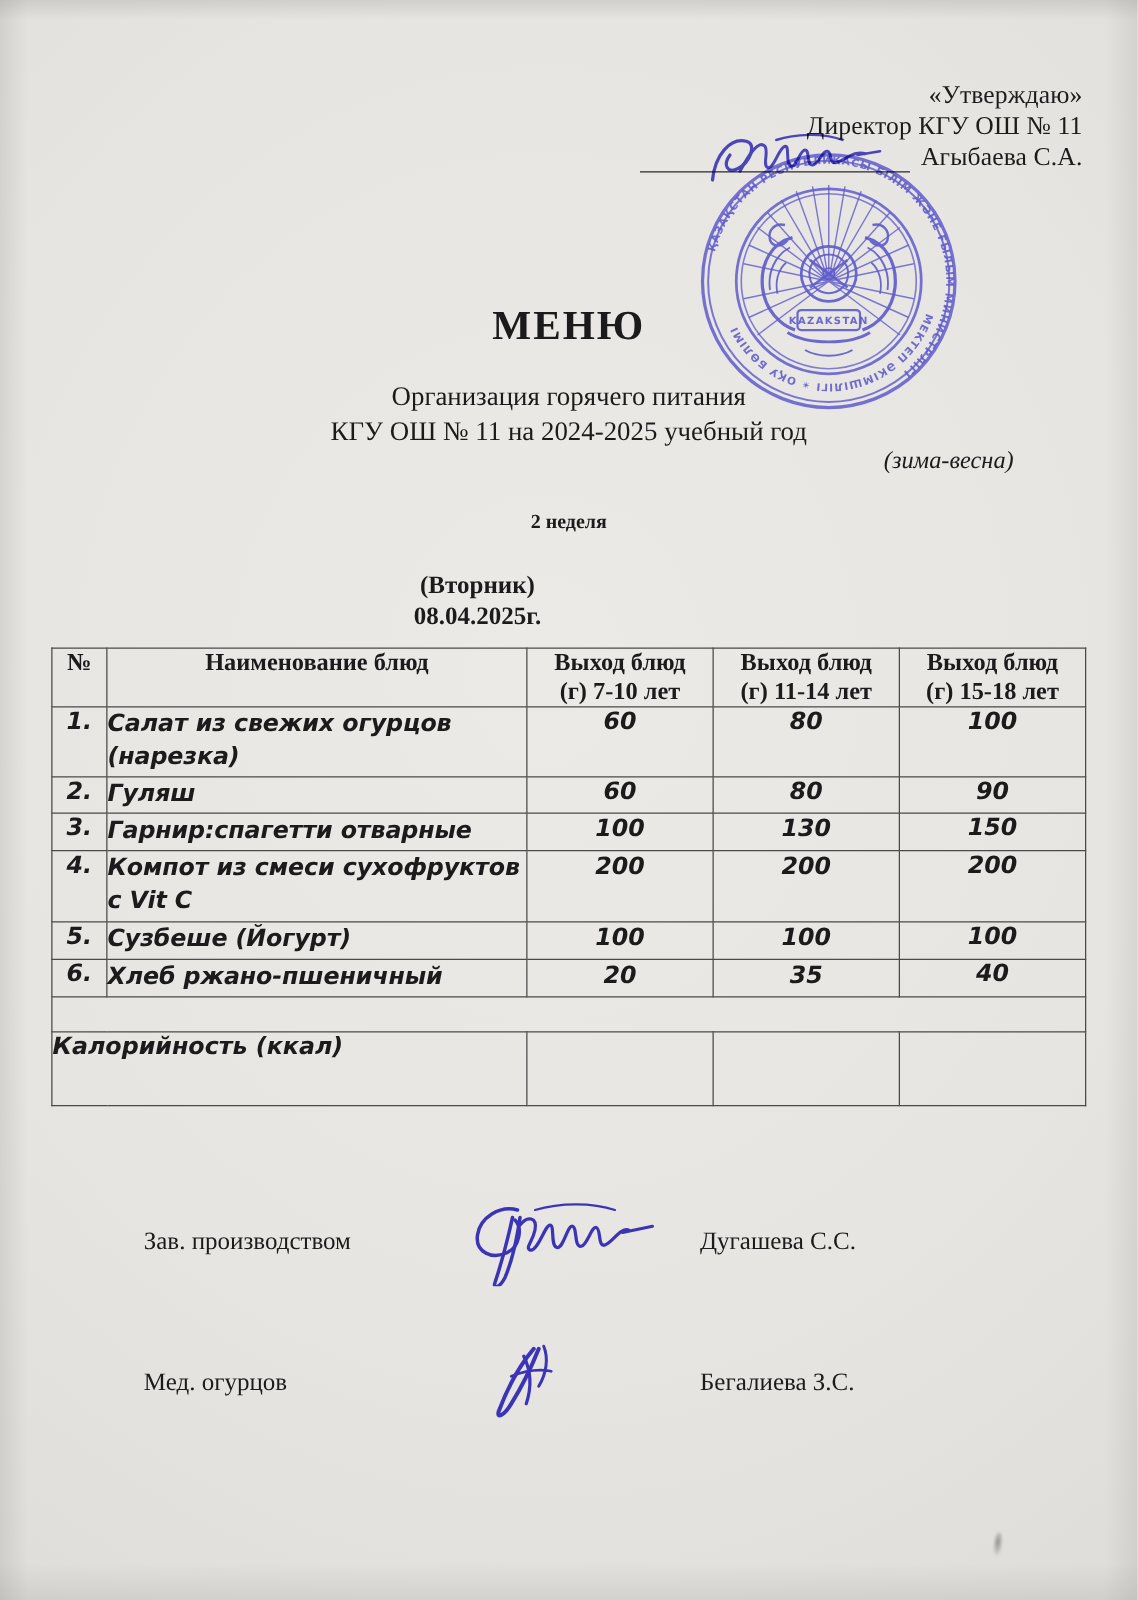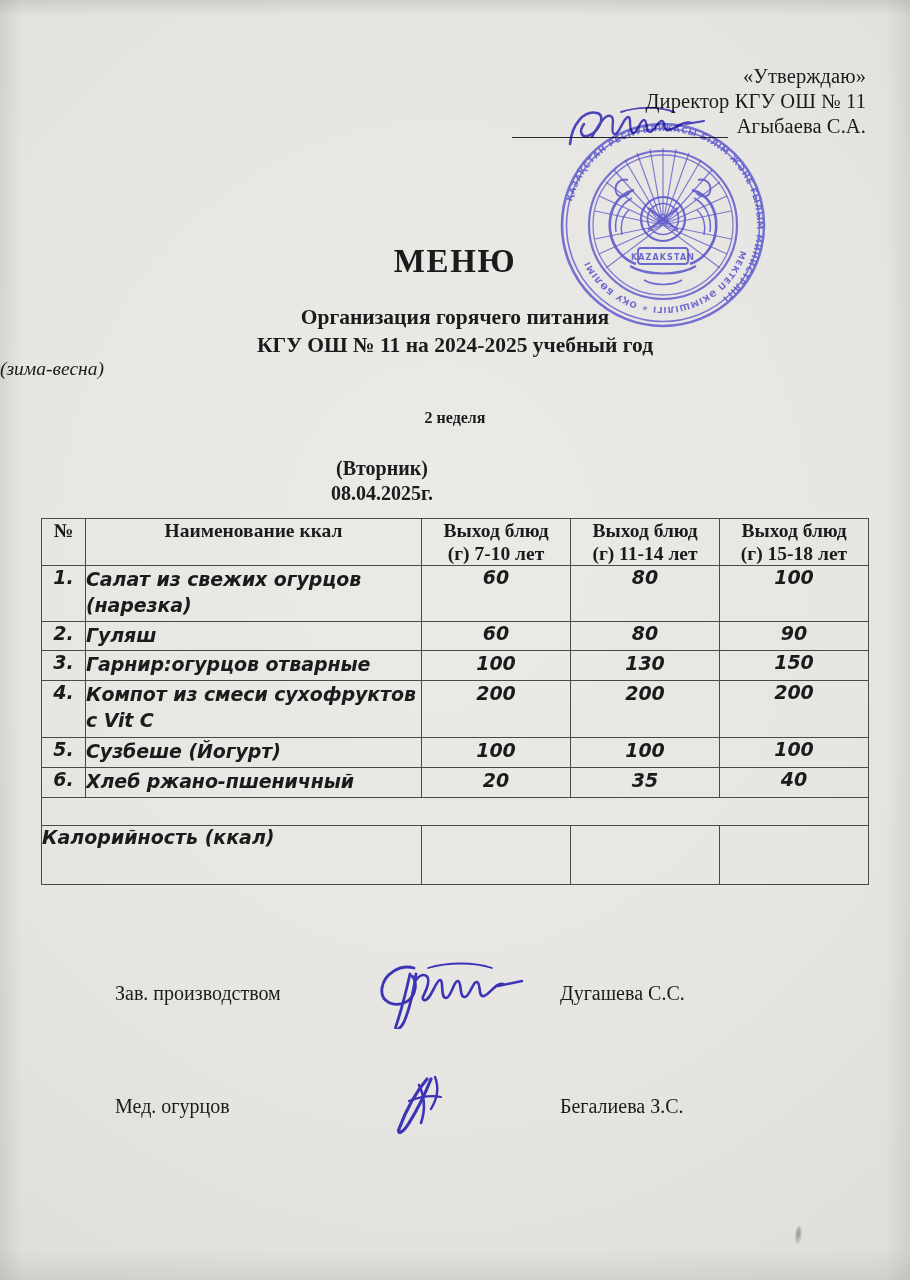--- a/index.html
+++ b/index.html
@@ -104,29 +104,29 @@
     font-weight: bold;
     letter-spacing: 1.6px;
   }
   .subtitle {
     position: absolute;
     top: 303px;
     left: 0;
     width: 910px;
     text-align: center;
     font-size: 21.5px;
-    font-weight: bold;
+    font-weight: normal;
     line-height: 28px;
   }
   .season {
     position: absolute;
     top: 358px;
     left: 0;
     width: 811px;
-    text-align: left;
+    text-align: right;
     font-size: 19.5px;
     font-style: italic;
   }
   .week {
     position: absolute;
     top: 409px;
     left: 0;
     width: 910px;
     text-align: center;
     font-size: 16px;
@@ -369,21 +369,21 @@
       <colgroup>
         <col class="col-num">
           <col class="col-name">
         <col class="col-out">
           <col class="col-out">
           <col class="col-out">
       </colgroup>
       <thead>
         <tr>
           <th class="h h-num">№</th>
-          <th class="h h-name">Наименование ккал</th>
+          <th class="h h-name">Наименование блюд</th>
           <th class="h">
             <span class="h-out-l1">Выход блюд</span>
             <span class="h-out-l2">(г) 7-10 лет</span>
           </th>
           <th class="h">
             <span class="h-out-l1">Выход блюд</span>
             <span class="h-out-l2">(г) 11-14 лет</span>
           </th>
           <th class="h">
             <span class="h-out-l1">Выход блюд</span>
@@ -401,21 +401,21 @@
         </tr>
         <tr class="r-std">
           <td class="num">2.</td>
           <td class="name">Гуляш</td>
           <td class="val shift-c">60</td>
           <td class="val shift-c">80</td>
           <td class="val shift-c">90</td>
         </tr>
         <tr class="r-std">
           <td class="num">3.</td>
-          <td class="name">Гарнир:огурцов отварные</td>
+          <td class="name">Гарнир:спагетти отварные</td>
           <td class="val shift-b">100</td>
           <td class="val shift-b">130</td>
           <td class="val shift-c">150</td>
         </tr>
         <tr class="r-tall">
           <td class="num">4.</td>
           <td class="name">Компот из смеси сухофруктов с Vit C</td>
           <td class="val shift-b">200</td>
           <td class="val shift-b">200</td>
           <td class="val shift-c">200</td>

